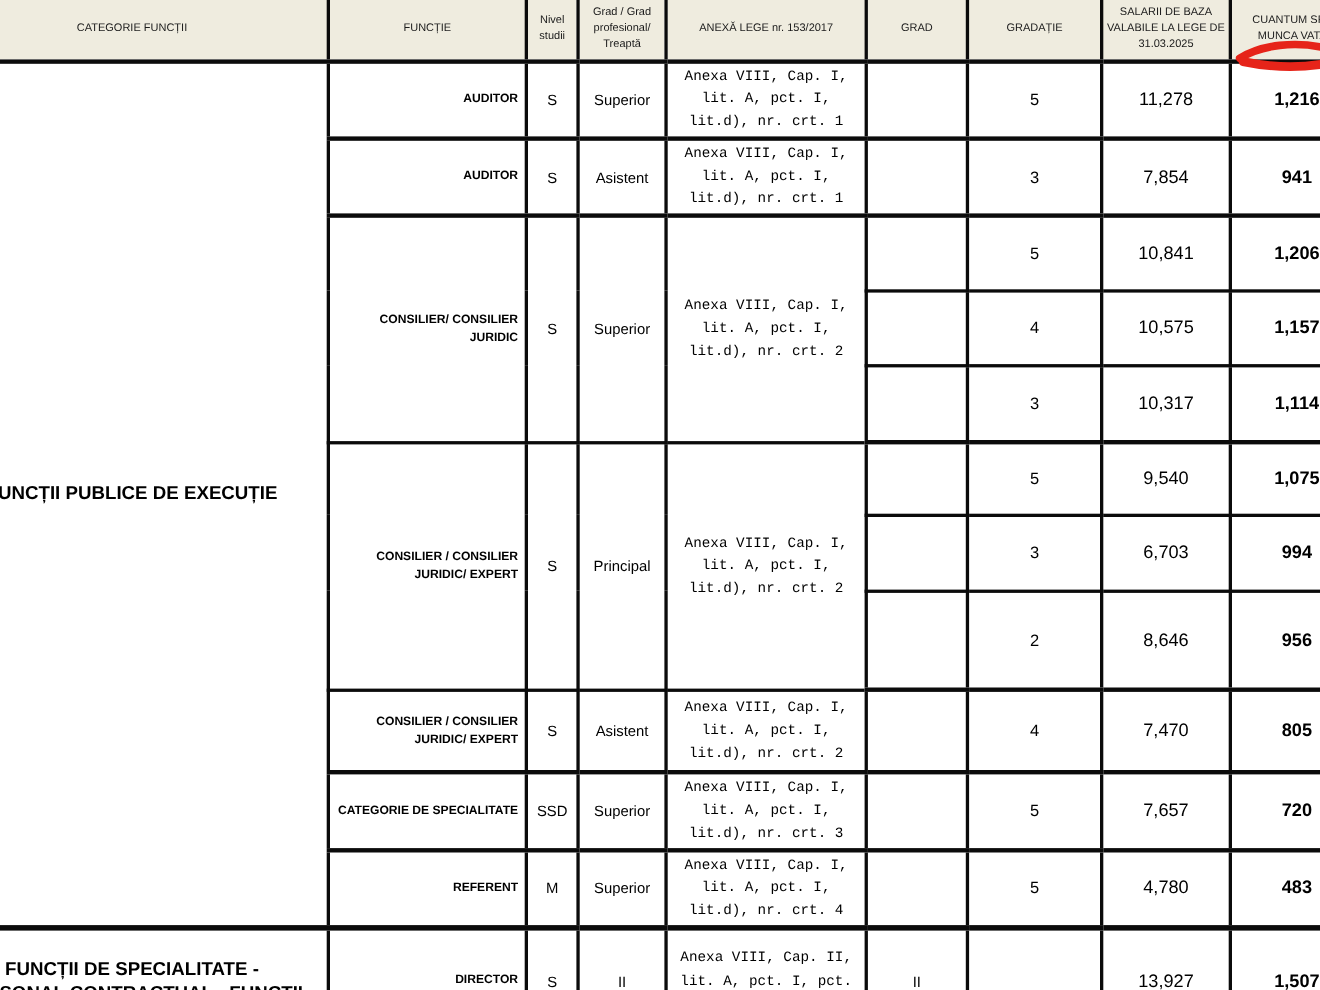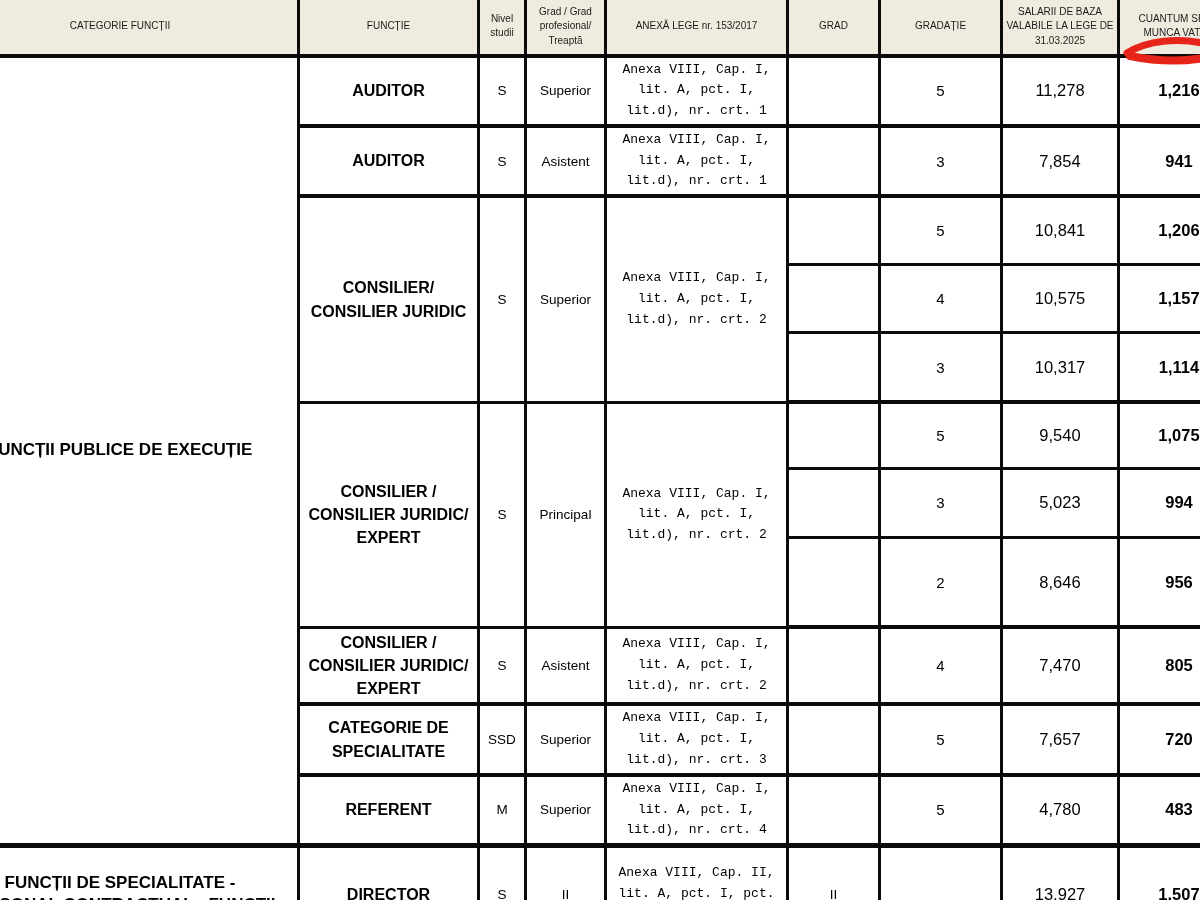--- a/index.html
+++ b/index.html
@@ -13,21 +13,21 @@
   }
   td,th{border:3px solid #0b0b0b;text-align:center;vertical-align:middle;overflow:hidden;}
   th{
     background:#efecdf;font-weight:normal;font-size:10px;line-height:1.45;
     padding:2px 3px;color:#1a1a1a;
   }
   tr.hdr th{border-bottom-width:4px;}
   .gb td{border-bottom-width:4px;}
   .b-thick{border-bottom-width:5px !important;}
   .c-cat{font-weight:bold;font-size:17px;line-height:1.3;}
-  .c-fn{font-weight:bold;font-size:16px;line-height:1.45;padding:2px 6px;}
+  .c-fn{font-weight:bold;font-size:11px;line-height:1.45;padding:2px 6px;text-align:right;}
   .c-niv{font-size:13.5px;}
   .c-gr{font-size:13.5px;text-align:center;}
   .c-anx{font-size:13px;line-height:1.6;padding:2px 7px;font-family:Liberation Mono, monospace;}
   .c-g2{font-size:13.5px;}
   .c-grd{font-size:15px;}
   .c-sal{font-weight:normal;font-size:16.5px;}
   .c-spr{font-weight:bold;font-size:16.5px;}
   .line{display:block;white-space:nowrap;}
   .scribble{position:absolute;left:1118px;top:36px;z-index:5;}
 </style>
@@ -128,21 +128,21 @@
       <td rowspan="3" class="c-gr">Principal</td>
       <td rowspan="3" class="c-anx">Anexa VIII, Cap. I, lit. A, pct. I, lit.d), nr. crt. 2</td>
       <td class="c-g2"></td>
       <td class="c-grd">5</td>
       <td class="c-sal">9,540</td>
       <td class="c-spr">1,075</td>
     </tr>
     <tr style="height:69px">
       <td class="c-g2"></td>
       <td class="c-grd">3</td>
-      <td class="c-sal">5,023</td>
+      <td class="c-sal">6,703</td>
       <td class="c-spr">994</td>
     </tr>
     <tr class="gb" style="height:90px">
       <td class="c-g2"></td>
       <td class="c-grd">2</td>
       <td class="c-sal">8,646</td>
       <td class="c-spr">956</td>
     </tr>
 
     <tr class="gb" style="height:75px">

